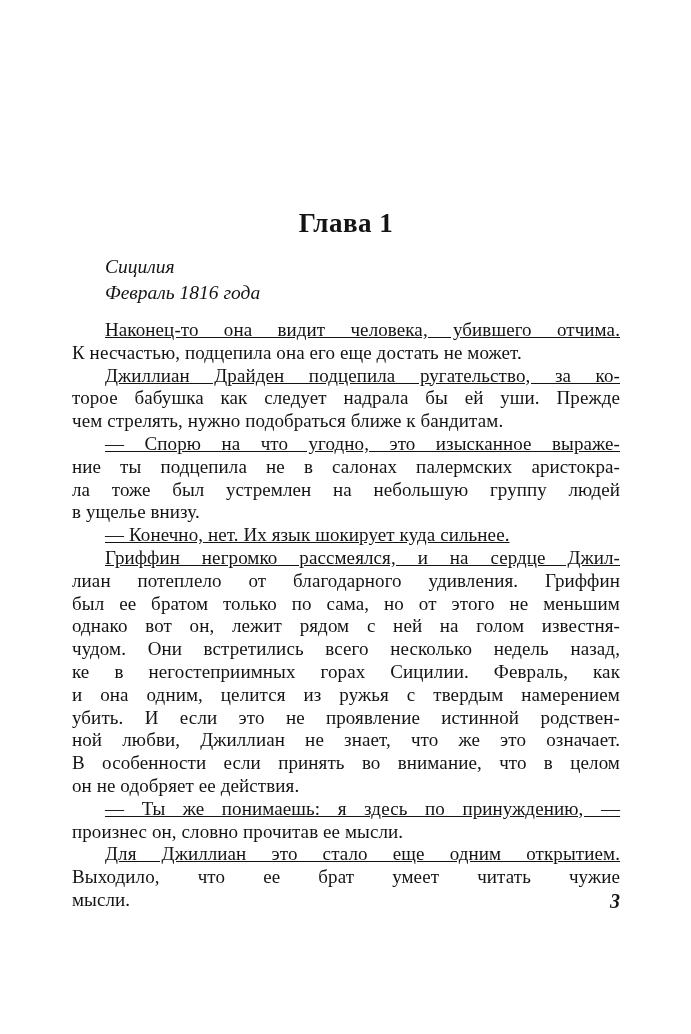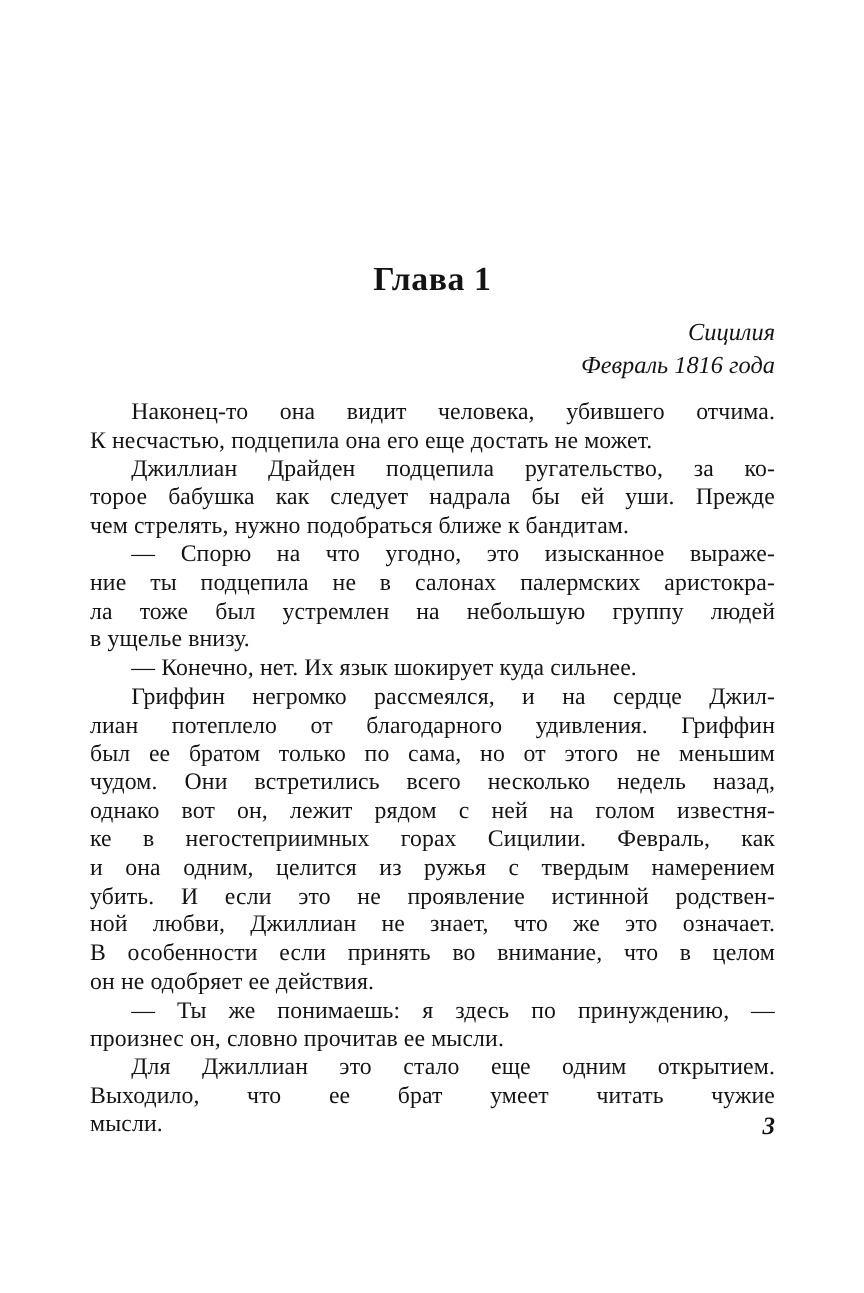--- a/index.html
+++ b/index.html
@@ -30,37 +30,37 @@
     line-height: 34px;
     margin-bottom: 14px;
     letter-spacing: 0.5px;
   }
   .epigraph {
     font-style: italic;
     font-size: 19.5px;
     line-height: 26px;
     padding-left: 33px;
     margin-bottom: 13px;
-    text-align: right;
   }
   .body-text {
     font-size: 19px;
     line-height: 22.8px;
     letter-spacing: 0.1px;
   }
   .line {
     text-align: justify;
     text-align-last: justify;
     white-space: normal;
   }
   .line.last {
     text-align-last: left;
   }
   .para .line.first {
     text-indent: 33px;
+    text-decoration: underline;
   }
   .page-number {
     position: absolute;
     right: 0;
     bottom: -1px;
     font-weight: bold;
     font-style: italic;
     font-size: 20px;
     line-height: 22.8px;
   }
@@ -91,22 +91,22 @@
           <div class="line">ла тоже был устремлен на небольшую группу людей</div>
           <div class="line last">в ущелье внизу.</div>
         </div>
         <div class="para">
           <div class="line first last">— Конечно, нет. Их язык шокирует куда сильнее.</div>
         </div>
         <div class="para">
           <div class="line first">Гриффин негромко рассмеялся, и на сердце Джил-</div>
           <div class="line">лиан потеплело от благодарного удивления. Гриффин</div>
           <div class="line">был ее братом только по сама, но от этого не меньшим</div>
+          <div class="line">однако вот он, лежит рядом с ней на голом известня-</div>
           <div class="line">чудом. Они встретились всего несколько недель назад,</div>
-          <div class="line">однако вот он, лежит рядом с ней на голом известня-</div>
           <div class="line">ке в негостеприимных горах Сицилии. Февраль, как</div>
           <div class="line">и она одним, целится из ружья с твердым намерением</div>
           <div class="line">убить. И если это не проявление истинной родствен-</div>
           <div class="line">ной любви, Джиллиан не знает, что же это означает.</div>
           <div class="line">В особенности если принять во внимание, что в целом</div>
           <div class="line last">он не одобряет ее действия.</div>
         </div>
         <div class="para">
           <div class="line first">— Ты же понимаешь: я здесь по принуждению, —</div>
           <div class="line last">произнес он, словно прочитав ее мысли.</div>

